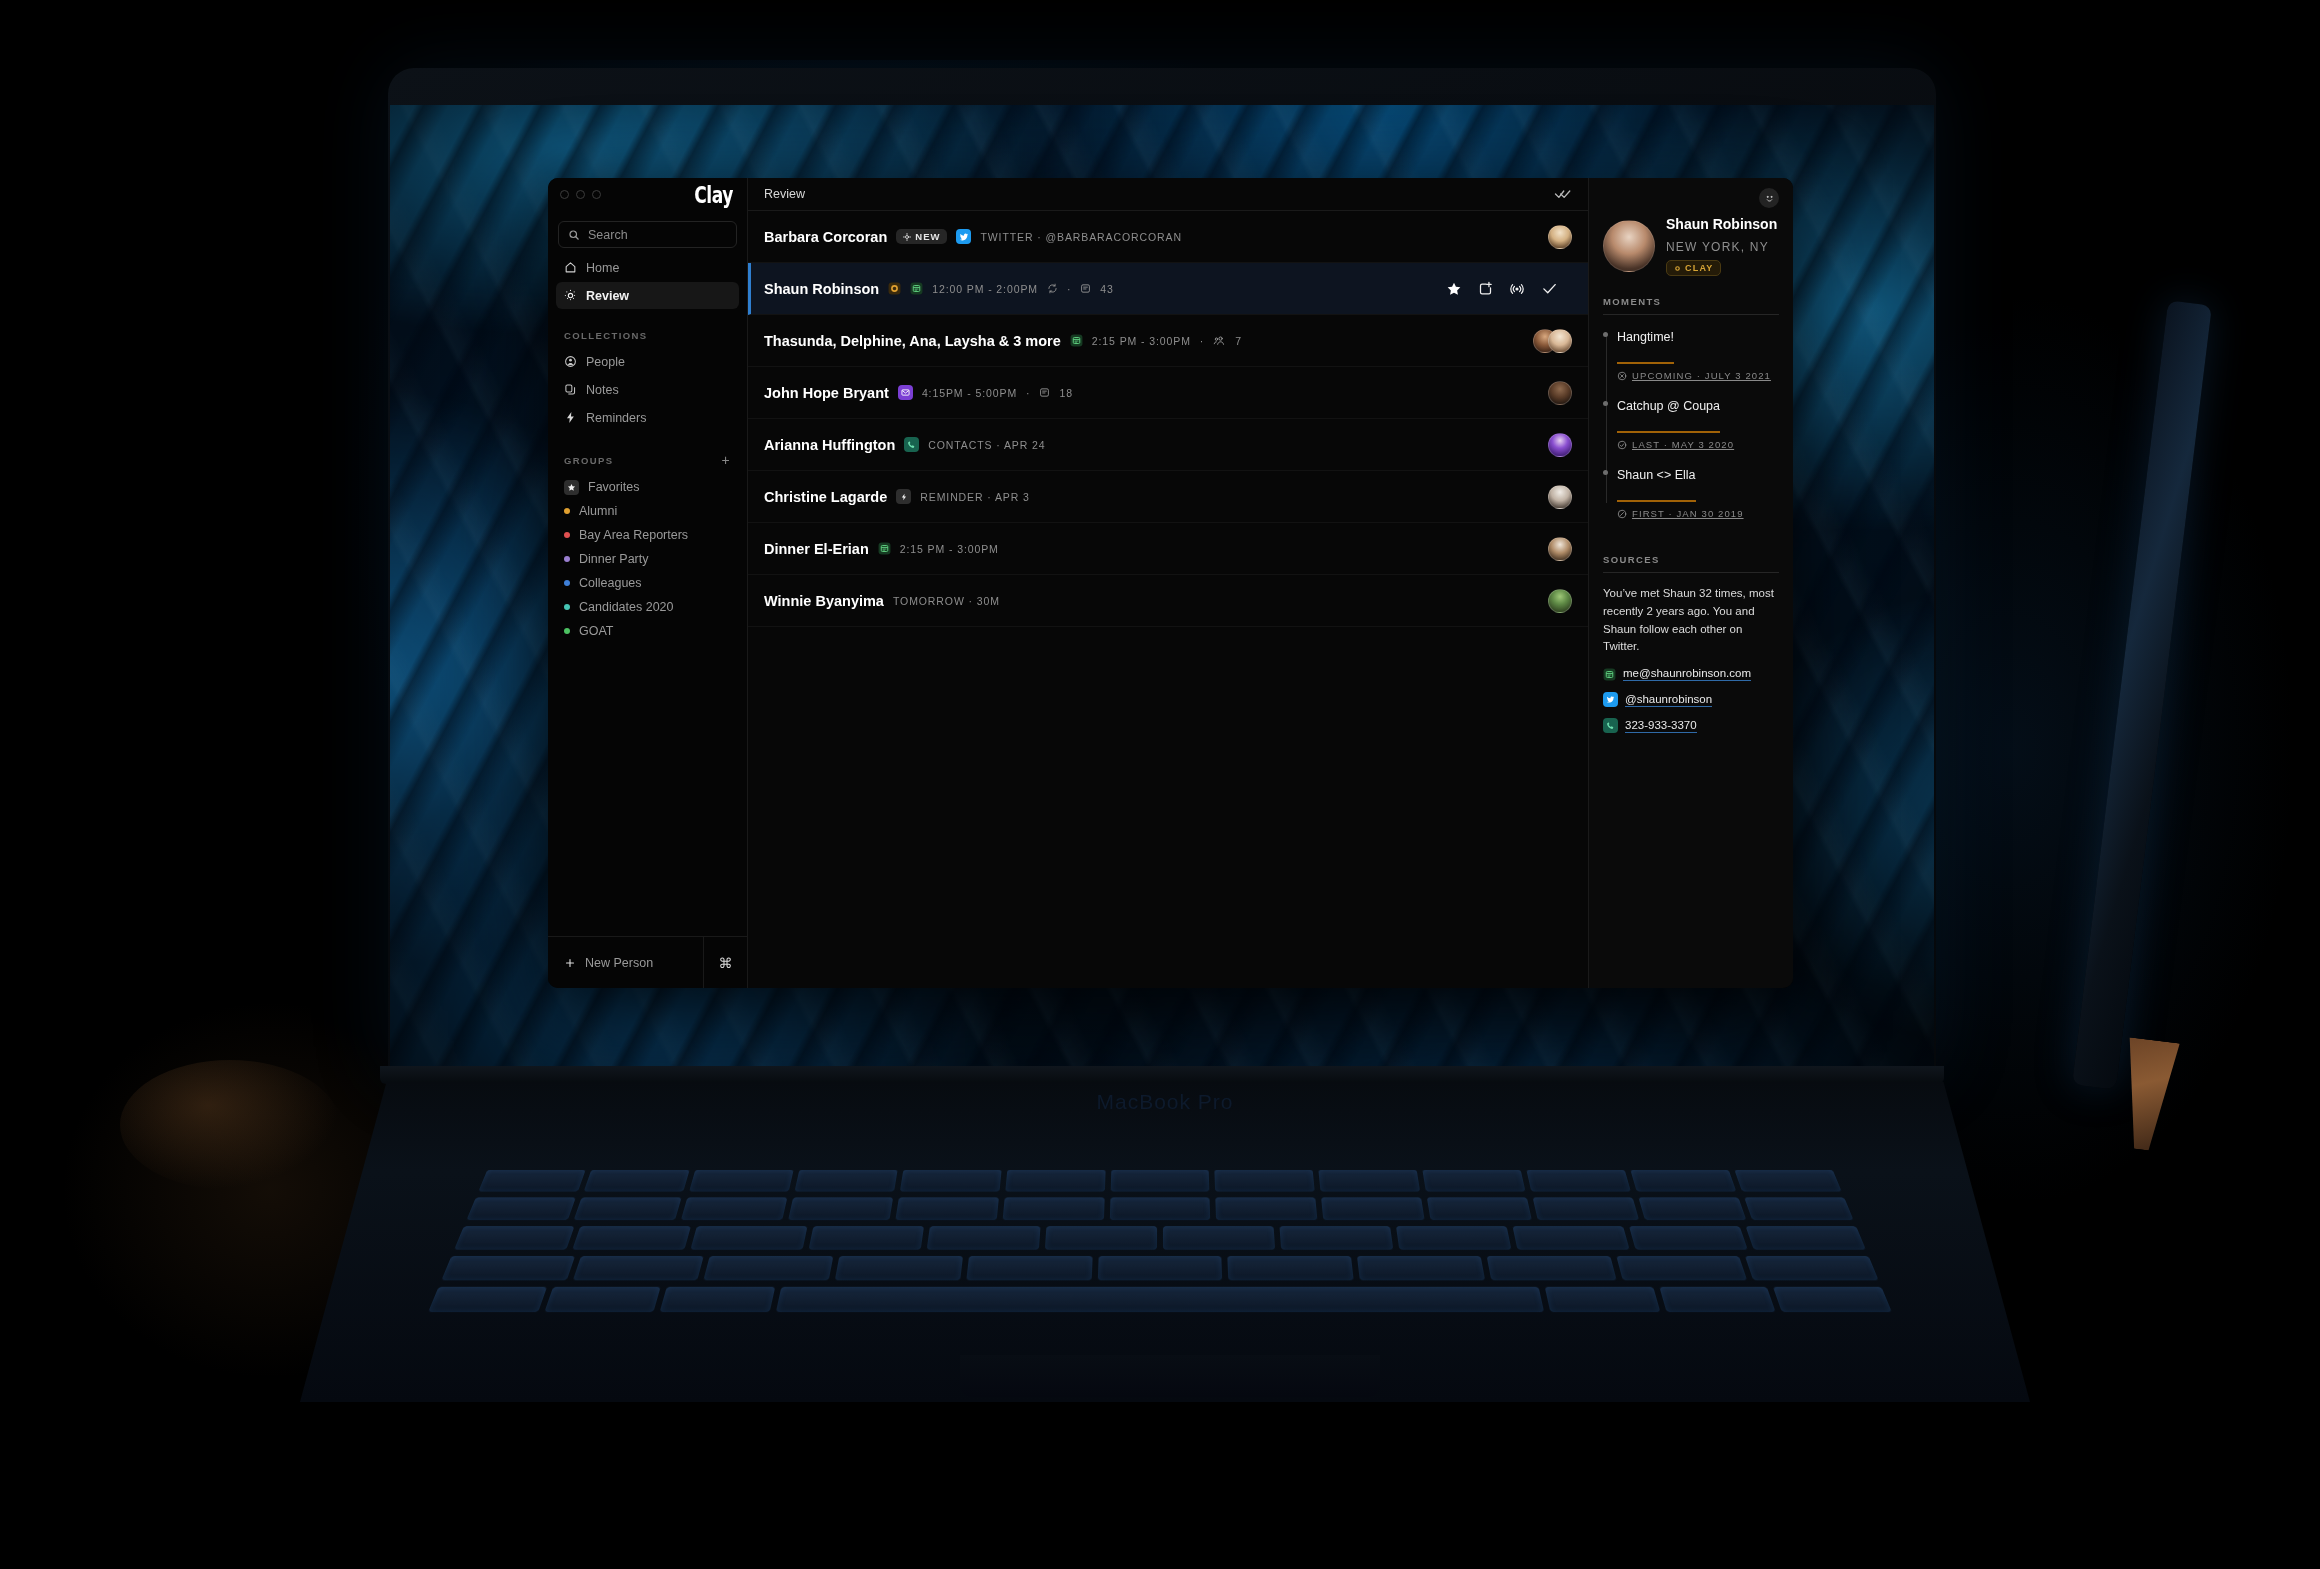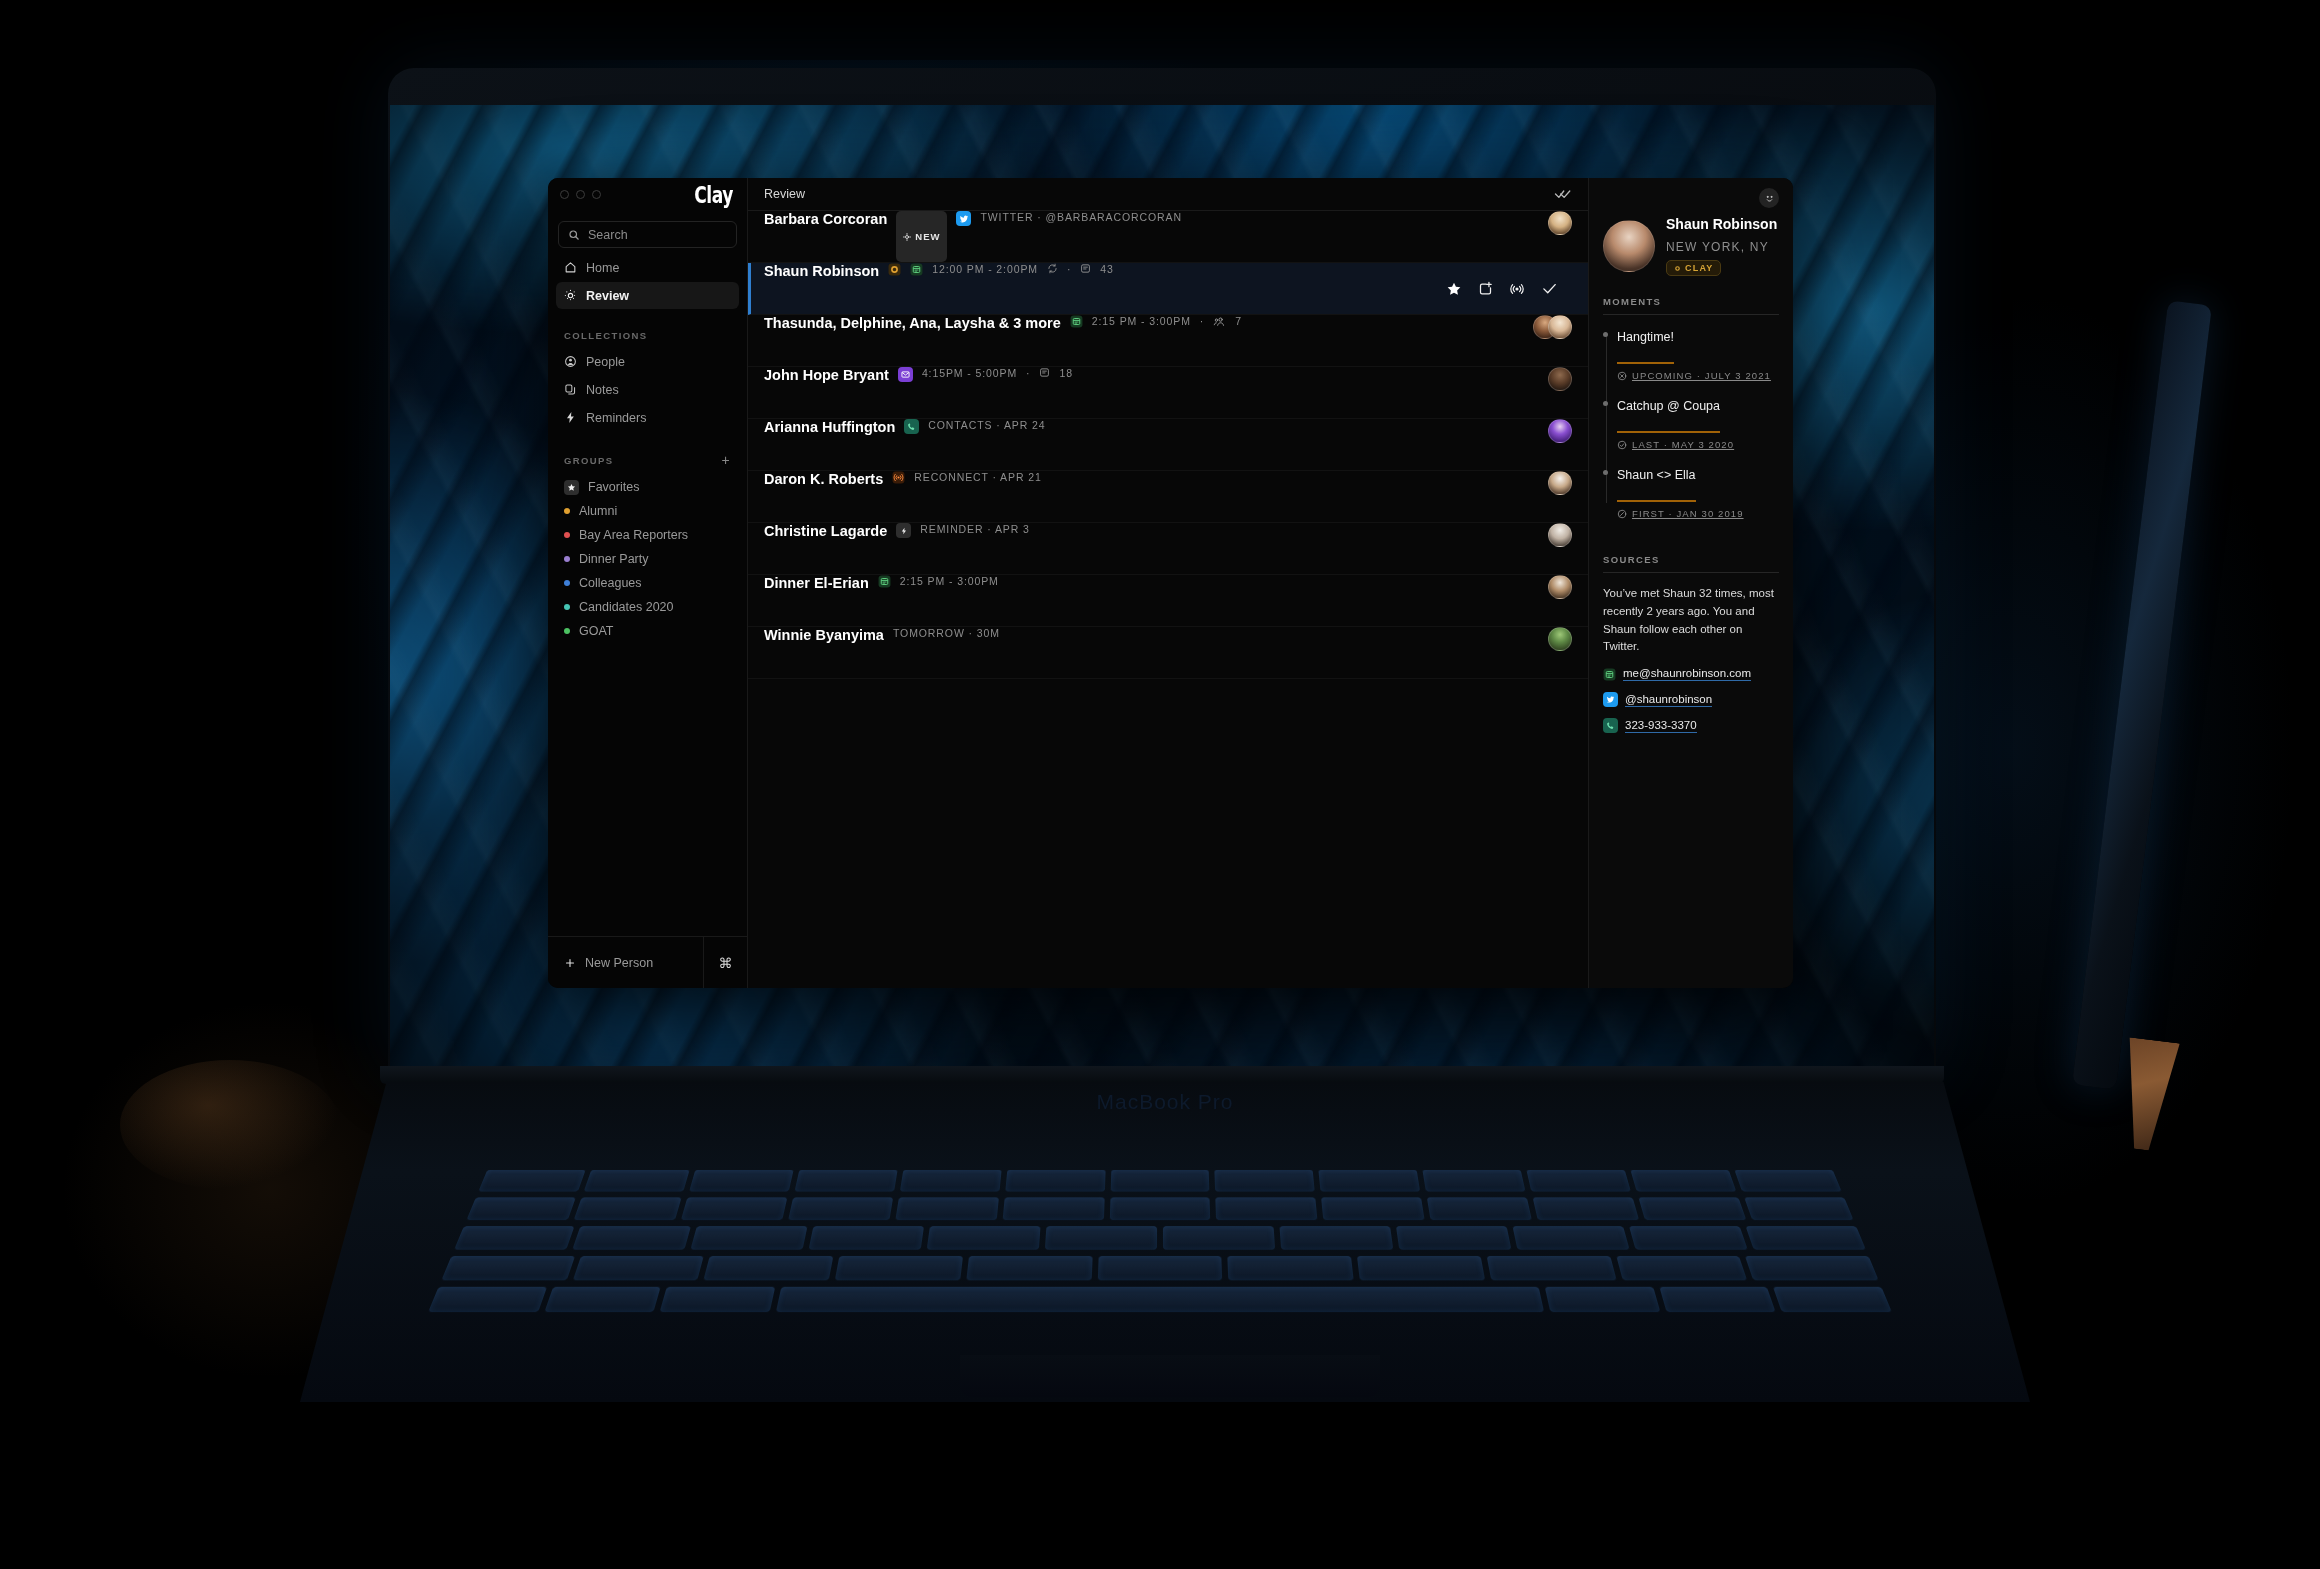--- a/index.html
+++ b/index.html
@@ -187,21 +187,21 @@
 
   
   .main { flex:1; display:flex; flex-direction:column; background:#070707; min-width:0; }
   .main-head {
     height:33px; display:flex; align-items:center; padding:0 16px;
     border-bottom:1px solid #1a1a1a; font-size:12.5px; color:#d8d8d8;
   }
   .main-head .done { margin-left:auto; display:flex; }
 
   .row {
-    height:52px; display:flex; padding:0 16px 0 16px;
+    height:52px; display:flex; align-items:center; padding:0 16px 0 16px;
     border-bottom:1px solid #121212; position:relative; gap:9px; min-width:0;
   }
   .row.sel { background:#0d1420; border-left:3px solid #2f7fd0; padding-left:13px; }
   .rname { font-size:14.5px; font-weight:700; color:#fff; white-space:nowrap; }
   .meta { font-size:10.5px; letter-spacing:0.9px; color:#8e8e8e; white-space:nowrap; }
   .meta.tt { text-transform:uppercase; }
   .chip-new {
     display:inline-flex; align-items:center; gap:4px; background:#262626;
     border-radius:5px; padding:2px 7px; font-size:9.5px; letter-spacing:1px;
     color:#e6e6e6; font-weight:700;
@@ -545,33 +545,20 @@
         <span class="rname">Arianna Huffington</span>
         <span class="sq" style="background:#18634f">
           <svg width="9" height="9" viewBox="0 0 24 24" fill="#6ee0b0">
             <path d="M6.6 3.5 9 8l-2 2c1 2.4 3.6 5 6 6l2-2 4.5 2.4-1.2 3.5c-.4 1-1.4 1.5-2.4 1.3C9.6 20 4 14.4 2.8 8.1c-.2-1 .3-2 1.3-2.4z"></path>
           </svg>
         </span>
         <span class="meta tt">CONTACTS · APR 24</span>
         <span class="avatar" style="background:radial-gradient(circle at 50% 30%, #e6d0f0 0%, #8a4fd0 40%, #3c1a70 85%)"></span>
       </div>
 
-      <div class="row">
-        <span class="rname">Daron K. Roberts</span>
-        <span>
-          <svg width="13" height="13" viewBox="0 0 24 24" fill="none">
-              <rect x="1" y="1" width="22" height="22" rx="6" fill="#3a1c08"></rect>
-            <circle cx="12" cy="12" r="2" fill="#ff8b3d"></circle>
-            <path d="M8.6 15.4a4.8 4.8 0 0 1 0-6.8M15.4 8.6a4.8 4.8 0 0 1 0 6.8" stroke="#ff8b3d" stroke-width="1.7" stroke-linecap="round"></path>
-            <path d="M6 18a8.5 8.5 0 0 1 0-12M18 6a8.5 8.5 0 0 1 0 12" stroke="#ff8b3d" stroke-width="1.7" stroke-linecap="round"></path>
-          </svg>
-        </span>
-        <span class="meta tt">RECONNECT · APR 21</span>
-        <span class="avatar" style="background:radial-gradient(circle at 50% 30%, #f6f2ee 0%, #c6a888 45%, #4a3526 85%)"></span>
-      </div>
 
       <div class="row">
         <span class="rname">Christine Lagarde</span>
         <span class="sq" style="background:#2e2e2e">
           <svg width="8" height="8" viewBox="0 0 24 24" fill="#f0f0f0">
               <path d="M13.6 2 5.5 13.4h5.1L9.8 22l8.4-11.7h-5.3z"></path>
             </svg>
         </span>
         <span class="meta tt">REMINDER · APR 3</span>
         <span class="avatar" style="background:radial-gradient(circle at 50% 28%, #f0ece6 0%, #c0b2a4 45%, #3e342c 88%)"></span>

